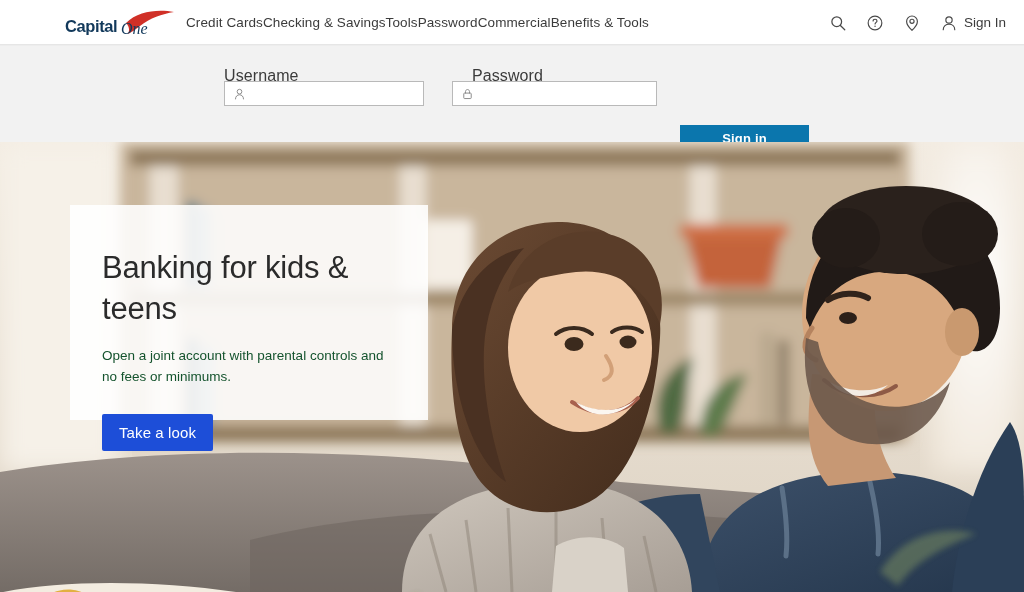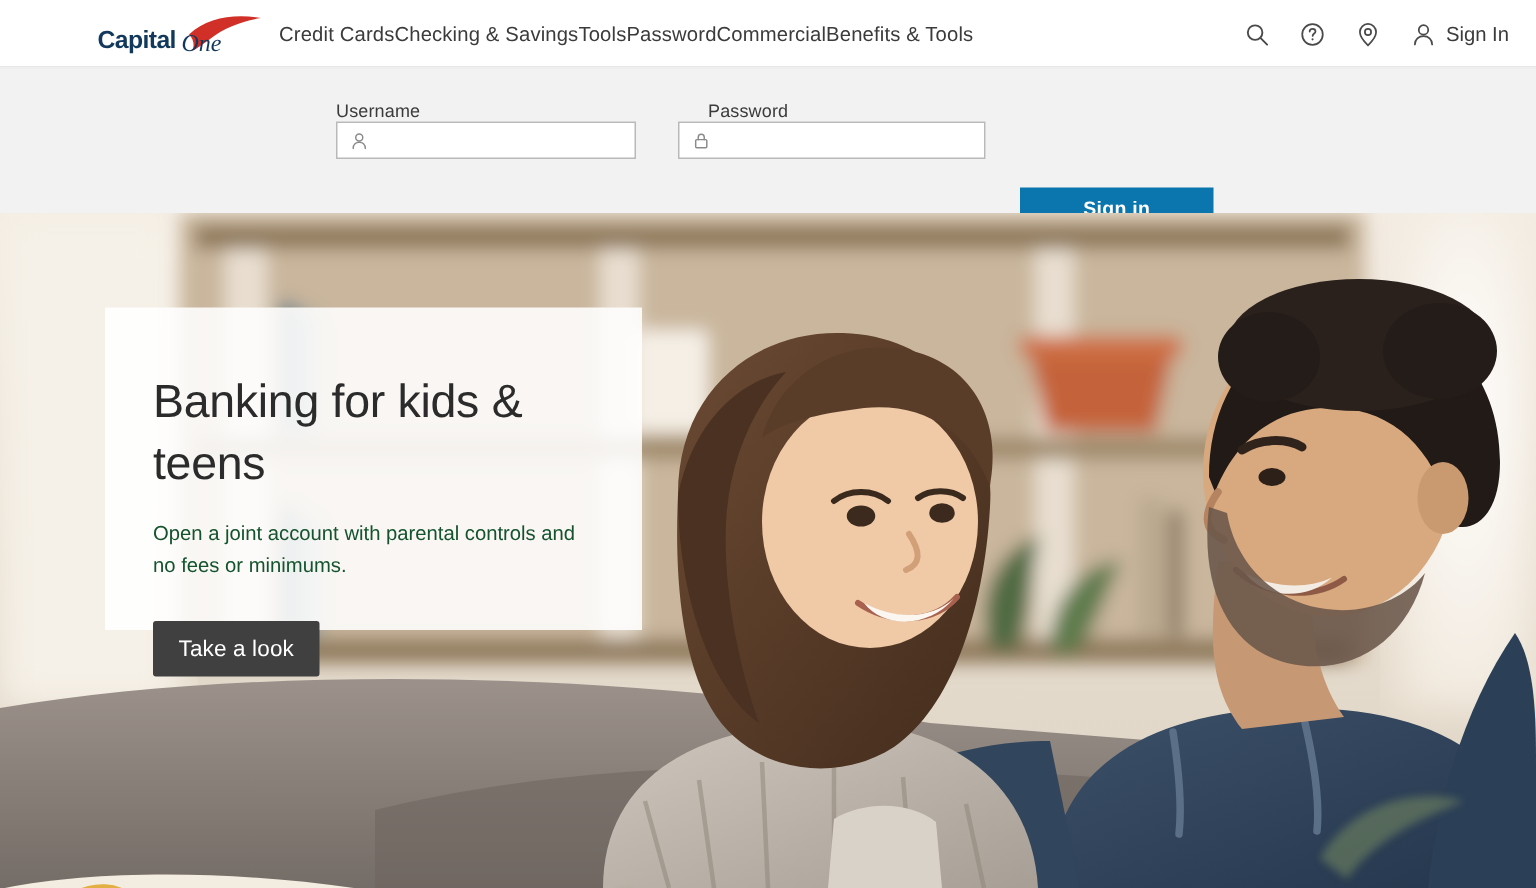--- a/index.html
+++ b/index.html
@@ -31,21 +31,21 @@
   .hicon { width:18px; height:18px; display:block; cursor:pointer; color:#4a4a4a; }
   .signin-wrap { display:flex; align-items:center; gap:6px; cursor:pointer; }
   .signin-text { font-size:13.5px; color:#3b3b3b; white-space:nowrap; }
 
   
   .loginbar {
     position:absolute; top:45px; left:0; width:1024px; height:97px;
     background:#f2f2f2; border-top:1px solid #ededed;
   }
   .field-label {
-    position:absolute; font-size:12px; color:#3b3b3b; letter-spacing:.1px;
+    position:absolute; font-size:16px; color:#3b3b3b; letter-spacing:.1px;
   }
   .input-box {
     position:absolute; height:25px; background:#ffffff;
     border:1px solid #b9b9b9; display:flex; align-items:center; padding-left:8px;
   }
   .input-icon { width:13px; height:14px; color:#8a8a8a; flex:0 0 auto; }
   .input-text { border:none; outline:none; background:transparent; font-size:12px;
                 color:#333; width:100%; padding-left:6px; font-family:"Liberation Sans", sans-serif; }
 
   .remember-row {
@@ -83,21 +83,21 @@
   }
   .hero-title {
     font-size:31px; font-weight:300; color:#2b2b2b; line-height:1.33;
     letter-spacing:-.2px; max-width:270px;
   }
   .hero-sub {
     margin-top:17px; font-size:13.5px; color:#14532d; line-height:1.55; max-width:292px;
   }
   .hero-btn {
     margin-top:26px; display:inline-flex; align-items:center; justify-content:center;
-    height:37px; padding:15px 17px; background:#404040; color:#ffffff; border:none;
+    height:37px; padding:15px 17px; background:#1d4ed8; color:#ffffff; border:none;
     border-radius:2px; font-size:15px; cursor:pointer; letter-spacing:.1px;
     font-family:"Liberation Sans", sans-serif;
   }
 </style>
 </head>
 <body>
 
 <div class="page">
 
   <div class="header">

